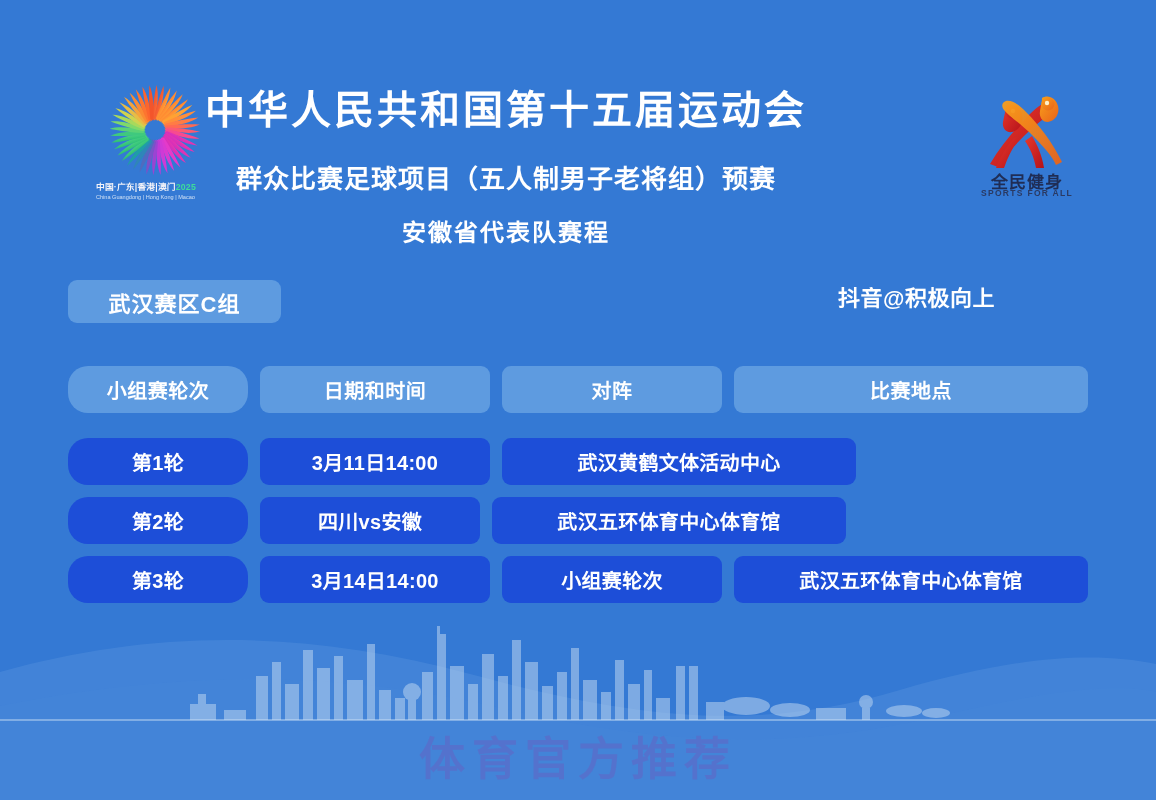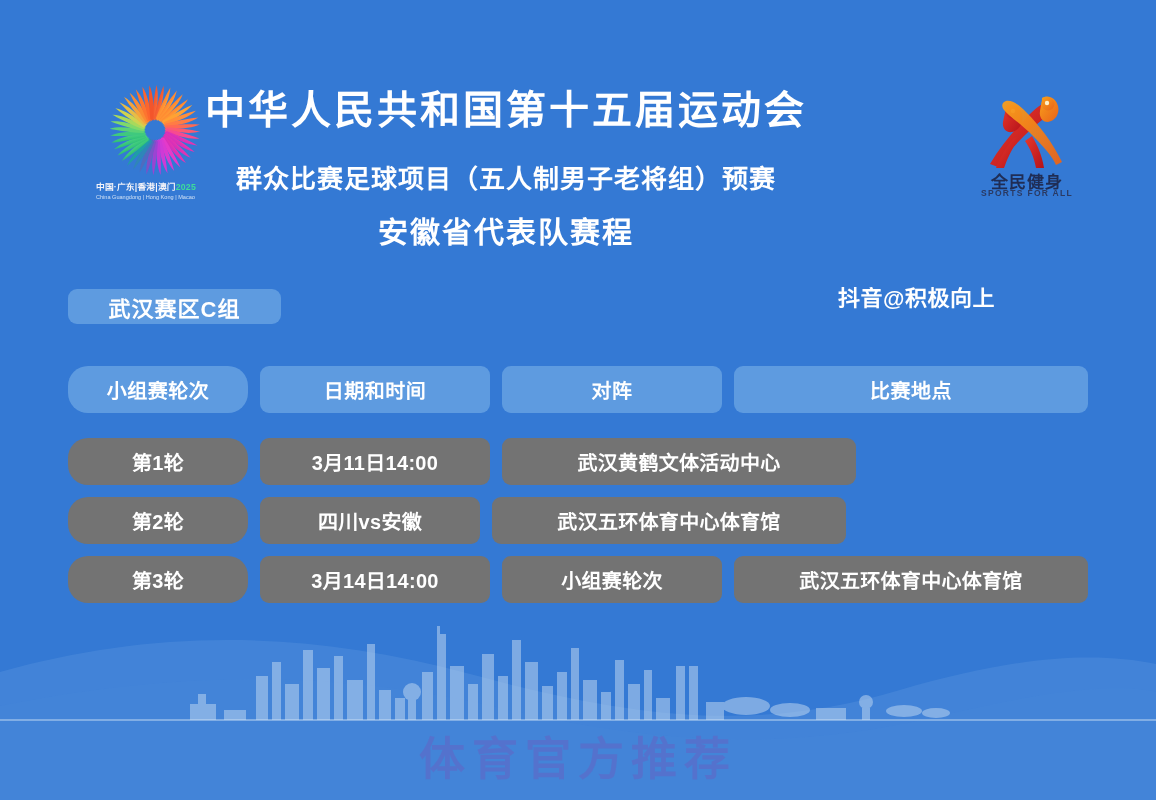--- a/index.html
+++ b/index.html
@@ -104,41 +104,41 @@
   }
   #title-sub {
     top: 162px;
     font-size: 26px;
     line-height: 34px;
     letter-spacing: 1px;
     padding-left: 8px;
   }
   #title-team {
     top: 216px;
-    font-size: 30px;
+    font-size: 24px;
     line-height: 34px;
     letter-spacing: 2px;
     padding-left: 8px;
   }
 
   #douyin-credit {
     position: absolute;
     left: 838px; top: 280px;
     font-size: 22px;
     font-weight: bold;
     color: #ffffff;
     letter-spacing: .5px;
     white-space: nowrap;
   }
 
   
   #group-badge {
     position: absolute;
-    left: 68px; top: 289px;
-    width: 213px; height: 35px;
+    left: 68px; top: 280px;
+    width: 213px; height: 43px;
     background: #5e9be0;
     border-radius: 9px;
     display: flex;
     align-items: center;
     justify-content: center;
   }
   #group-badge .badge-label {
     font-size: 22px;
     font-weight: bold;
     color: #ffffff;
@@ -174,21 +174,21 @@
   .c2 { width: 230px; }
   .c3 { width: 220px; }
   .c4 { width: 354px; }
 
   .head-cell {
     background: #5e9be0;
     font-size: 20px;
     letter-spacing: .5px;
   }
   .body-cell {
-    background: #737373;
+    background: #1d4ed8;
     font-size: 20px;
     letter-spacing: .3px;
   }
   #body-rows .trow .c1 { font-size: 20px; }
 
   
   #watermark {
     position: absolute;
     left: 0; top: 722px;
     width: 1156px;

